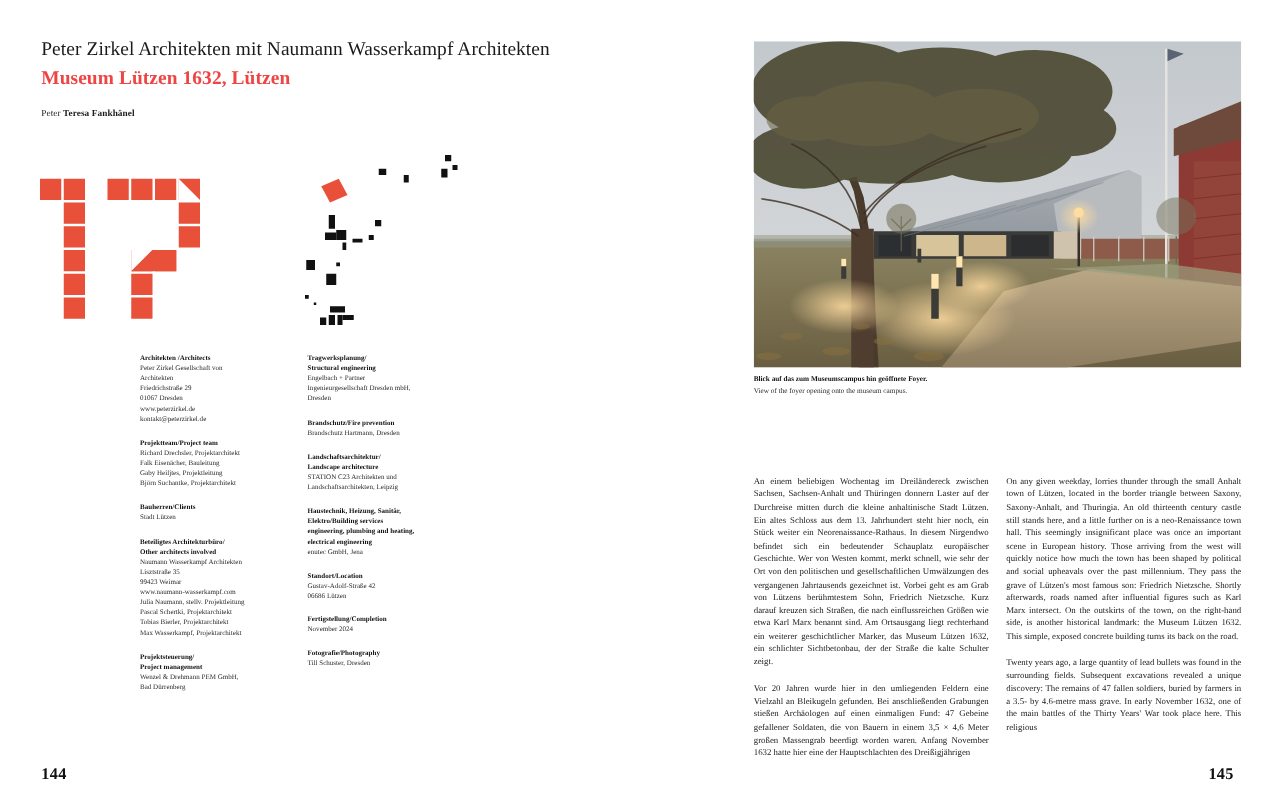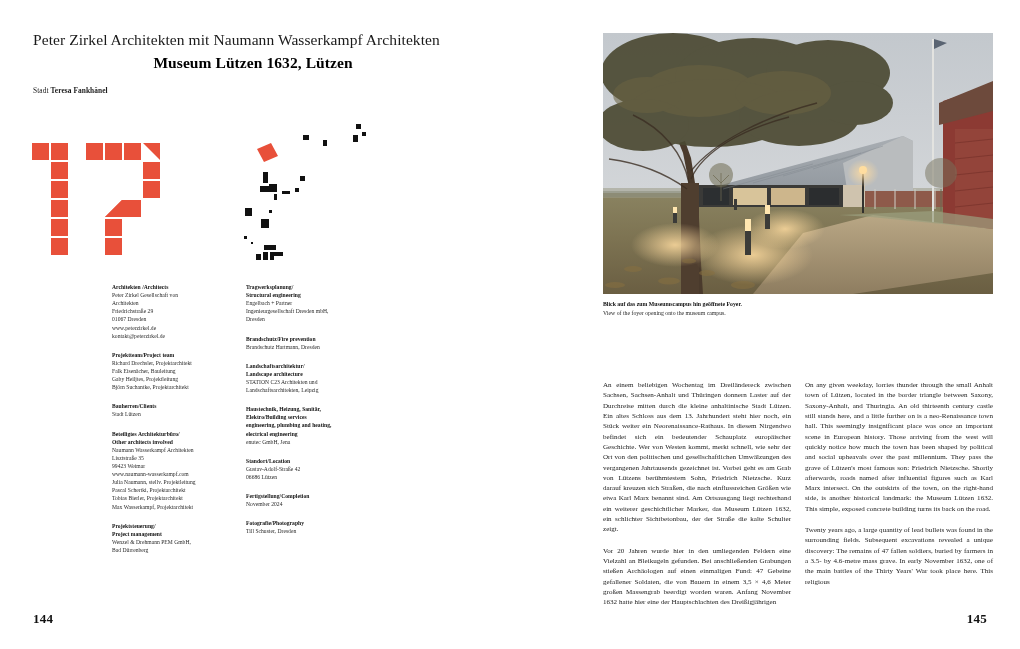--- a/index.html
+++ b/index.html
@@ -20,21 +20,21 @@
   .page-right { width: 510px; }
 
   
   .hdr { position: absolute; left: 33px; top: 30px; width: 440px; }
   .hdr-office {
     font-size: 15.5px; font-weight: 400; letter-spacing: .005em;
     line-height: 1.25; color: #1a1a1a; margin: 0;
   }
   .hdr-project {
     font-size: 15.5px; font-weight: 700; letter-spacing: .005em;
-    line-height: 1.3; margin: 4px 0 0 0; color: #000000; text-align: center;
+    line-height: 1.3; margin: 4px 0 0 0; color: #ef4444;
   }
   .byline {
     position: absolute; left: 33px; top: 86px;
     font-size: 7.4px; letter-spacing: .01em; color: #1a1a1a;
   }
   .byline .lbl { font-weight: 400; }
   .byline .nm  { font-weight: 700; text-align: center; }
 
   
   .numeral { position: absolute; left: 31px; top: 142px; width: 132px; height: 118px; }
@@ -99,21 +99,21 @@
 <div class="spread">
 
   <div class="page page-left">
 
     <div class="hdr">
       <div class="hdr-office">Peter Zirkel Architekten mit Naumann Wasserkampf Architekten</div>
       <div class="hdr-project">Museum Lützen 1632, Lützen</div>
     </div>
 
     <div class="byline">
-      <span class="lbl">Stadt</span>
+      <span class="lbl">Peter</span>
       <span class="nm">Teresa Fankhänel</span>
     </div>
 
     <div class="numeral">
       <svg viewBox="0 0 132 118" xmlns="http://www.w3.org/2000/svg">
         <g fill="#e8503a">
 
           <rect x="1" y="1" width="17" height="17"></rect>
           <rect x="20" y="1" width="17" height="17"></rect>
           <rect x="20" y="20" width="17" height="17"></rect>

